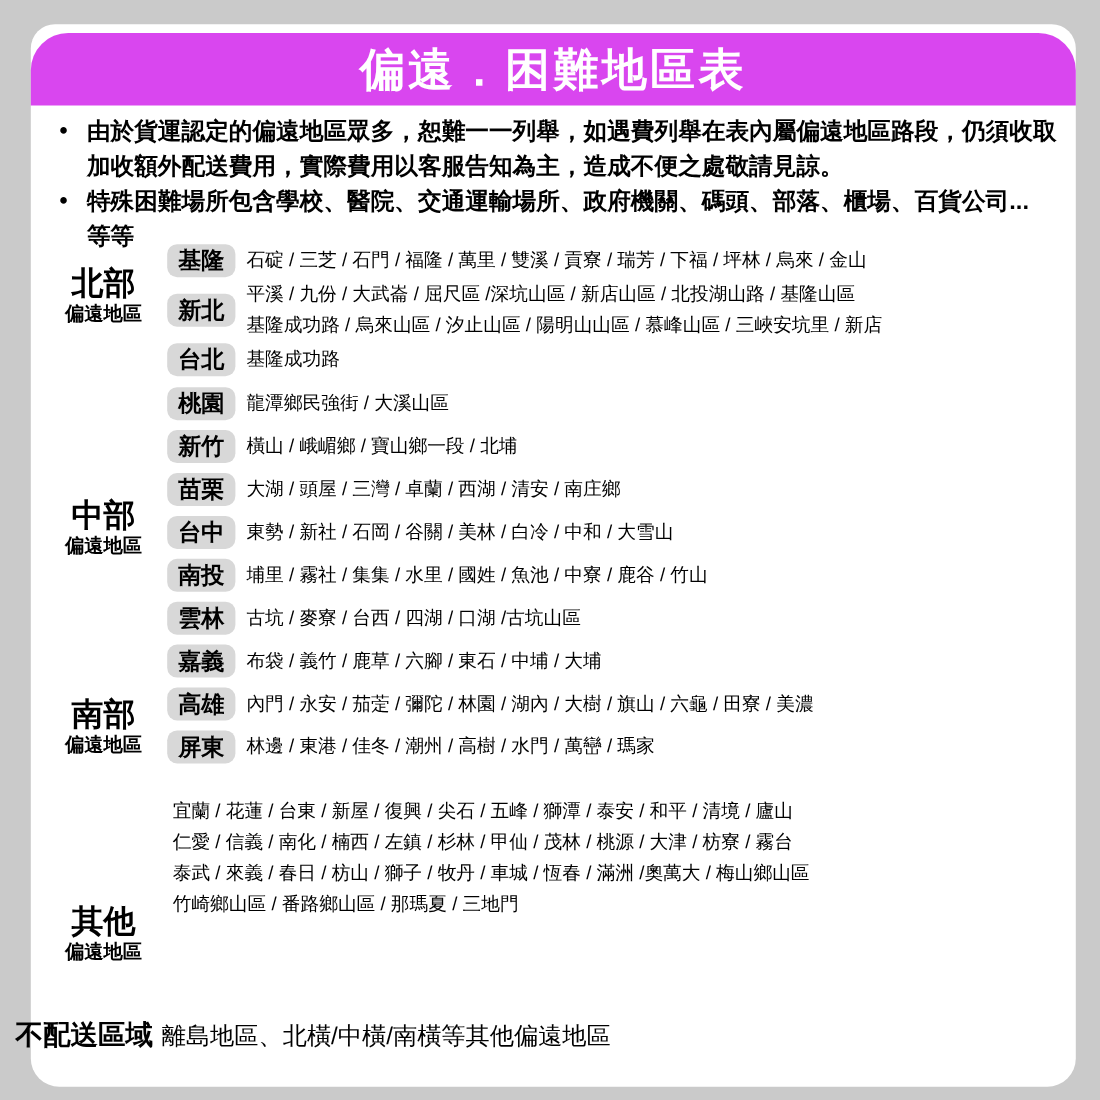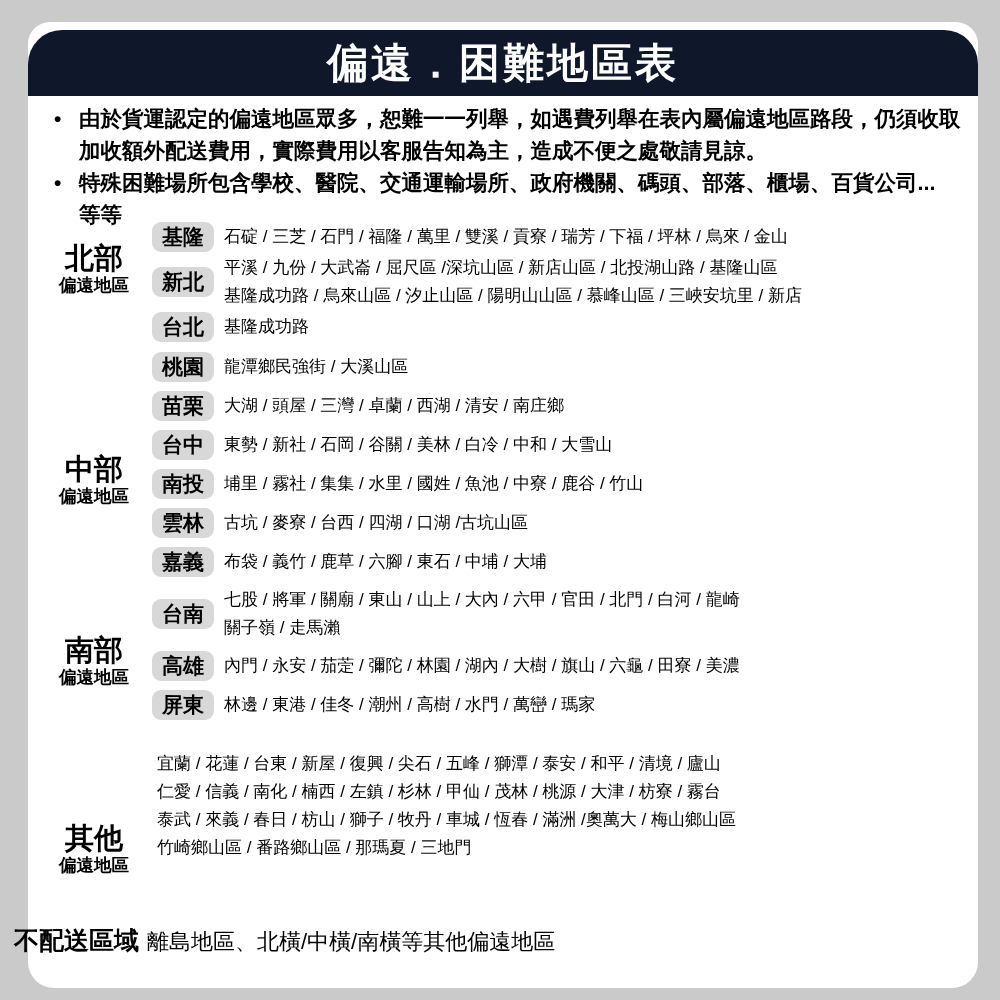--- a/index.html
+++ b/index.html
@@ -7,21 +7,21 @@
     position:relative; width:1000px; height:1000px;
     background:#cacaca; overflow:hidden;
     font-family:"Liberation Sans", sans-serif; color:#000;
   }
   .card {
     position:absolute; left:28px; top:22px; width:950px; height:966px;
     background:#ffffff; border-radius:22px 22px 26px 26px;
   }
   .header {
     position:absolute; left:28px; top:30px; width:950px; height:66px;
-    background:#0f172a; border-radius:34px 34px 0 0;
+    background:#d946ef; border-radius:34px 34px 0 0;
     display:flex; align-items:center; justify-content:center;
   }
   .title {
     color:#ffffff; font-size:41px; font-weight:bold; letter-spacing:3px;
   }
   .notes { position:absolute; left:52px; top:103px; width:912px; }
   .note { position:relative; padding-left:27px; font-weight:bold;
           font-size:21.5px; line-height:32px; }
   .note .bullet { position:absolute; left:2px; top:0; font-size:21px; }
   .note .nline { white-space:nowrap; }
@@ -107,20 +107,26 @@
       </div>
     </div>
 
     <div class="row gap-top">
       <div class="chip">桃園</div>
       <div class="areas">
         <div>龍潭鄉民強街 / 大溪山區</div>
       </div>
     </div>
     <div class="row">
+      <div class="chip">新竹</div>
+      <div class="areas">
+        <div>橫山 / 峨嵋鄉 / 寶山鄉一段 / 北埔</div>
+      </div>
+    </div>
+    <div class="row">
       <div class="chip">苗栗</div>
       <div class="areas">
         <div>大湖 / 頭屋 / 三灣 / 卓蘭 / 西湖 / 清安 / 南庄鄉</div>
       </div>
     </div>
 
     <div class="row">
       <div class="chip">台中</div>
       <div class="areas">
         <div>東勢 / 新社 / 石岡 / 谷關 / 美林 / 白冷 / 中和 / 大雪山</div>
@@ -139,27 +145,20 @@
       </div>
     </div>
     <div class="row">
       <div class="chip">嘉義</div>
       <div class="areas">
         <div>布袋 / 義竹 / 鹿草 / 六腳 / 東石 / 中埔 / 大埔</div>
       </div>
     </div>
 
     <div class="row">
-      <div class="chip">台南</div>
-      <div class="areas">
-        <div>七股 / 將軍 / 關廟 / 東山 / 山上 / 大內 / 六甲 / 官田  / 北門 / 白河 / 龍崎</div>
-        <div>關子嶺 / 走馬瀨</div>
-      </div>
-    </div>
-    <div class="row">
       <div class="chip">高雄</div>
       <div class="areas">
         <div>內門 / 永安 / 茄萣 / 彌陀 / 林園 / 湖內 / 大樹 /  旗山 / 六龜 / 田寮 / 美濃</div>
       </div>
     </div>
     <div class="row">
       <div class="chip">屏東</div>
       <div class="areas">
         <div>林邊 / 東港 / 佳冬 / 潮州 / 高樹 / 水門 / 萬巒 / 瑪家</div>
       </div>

